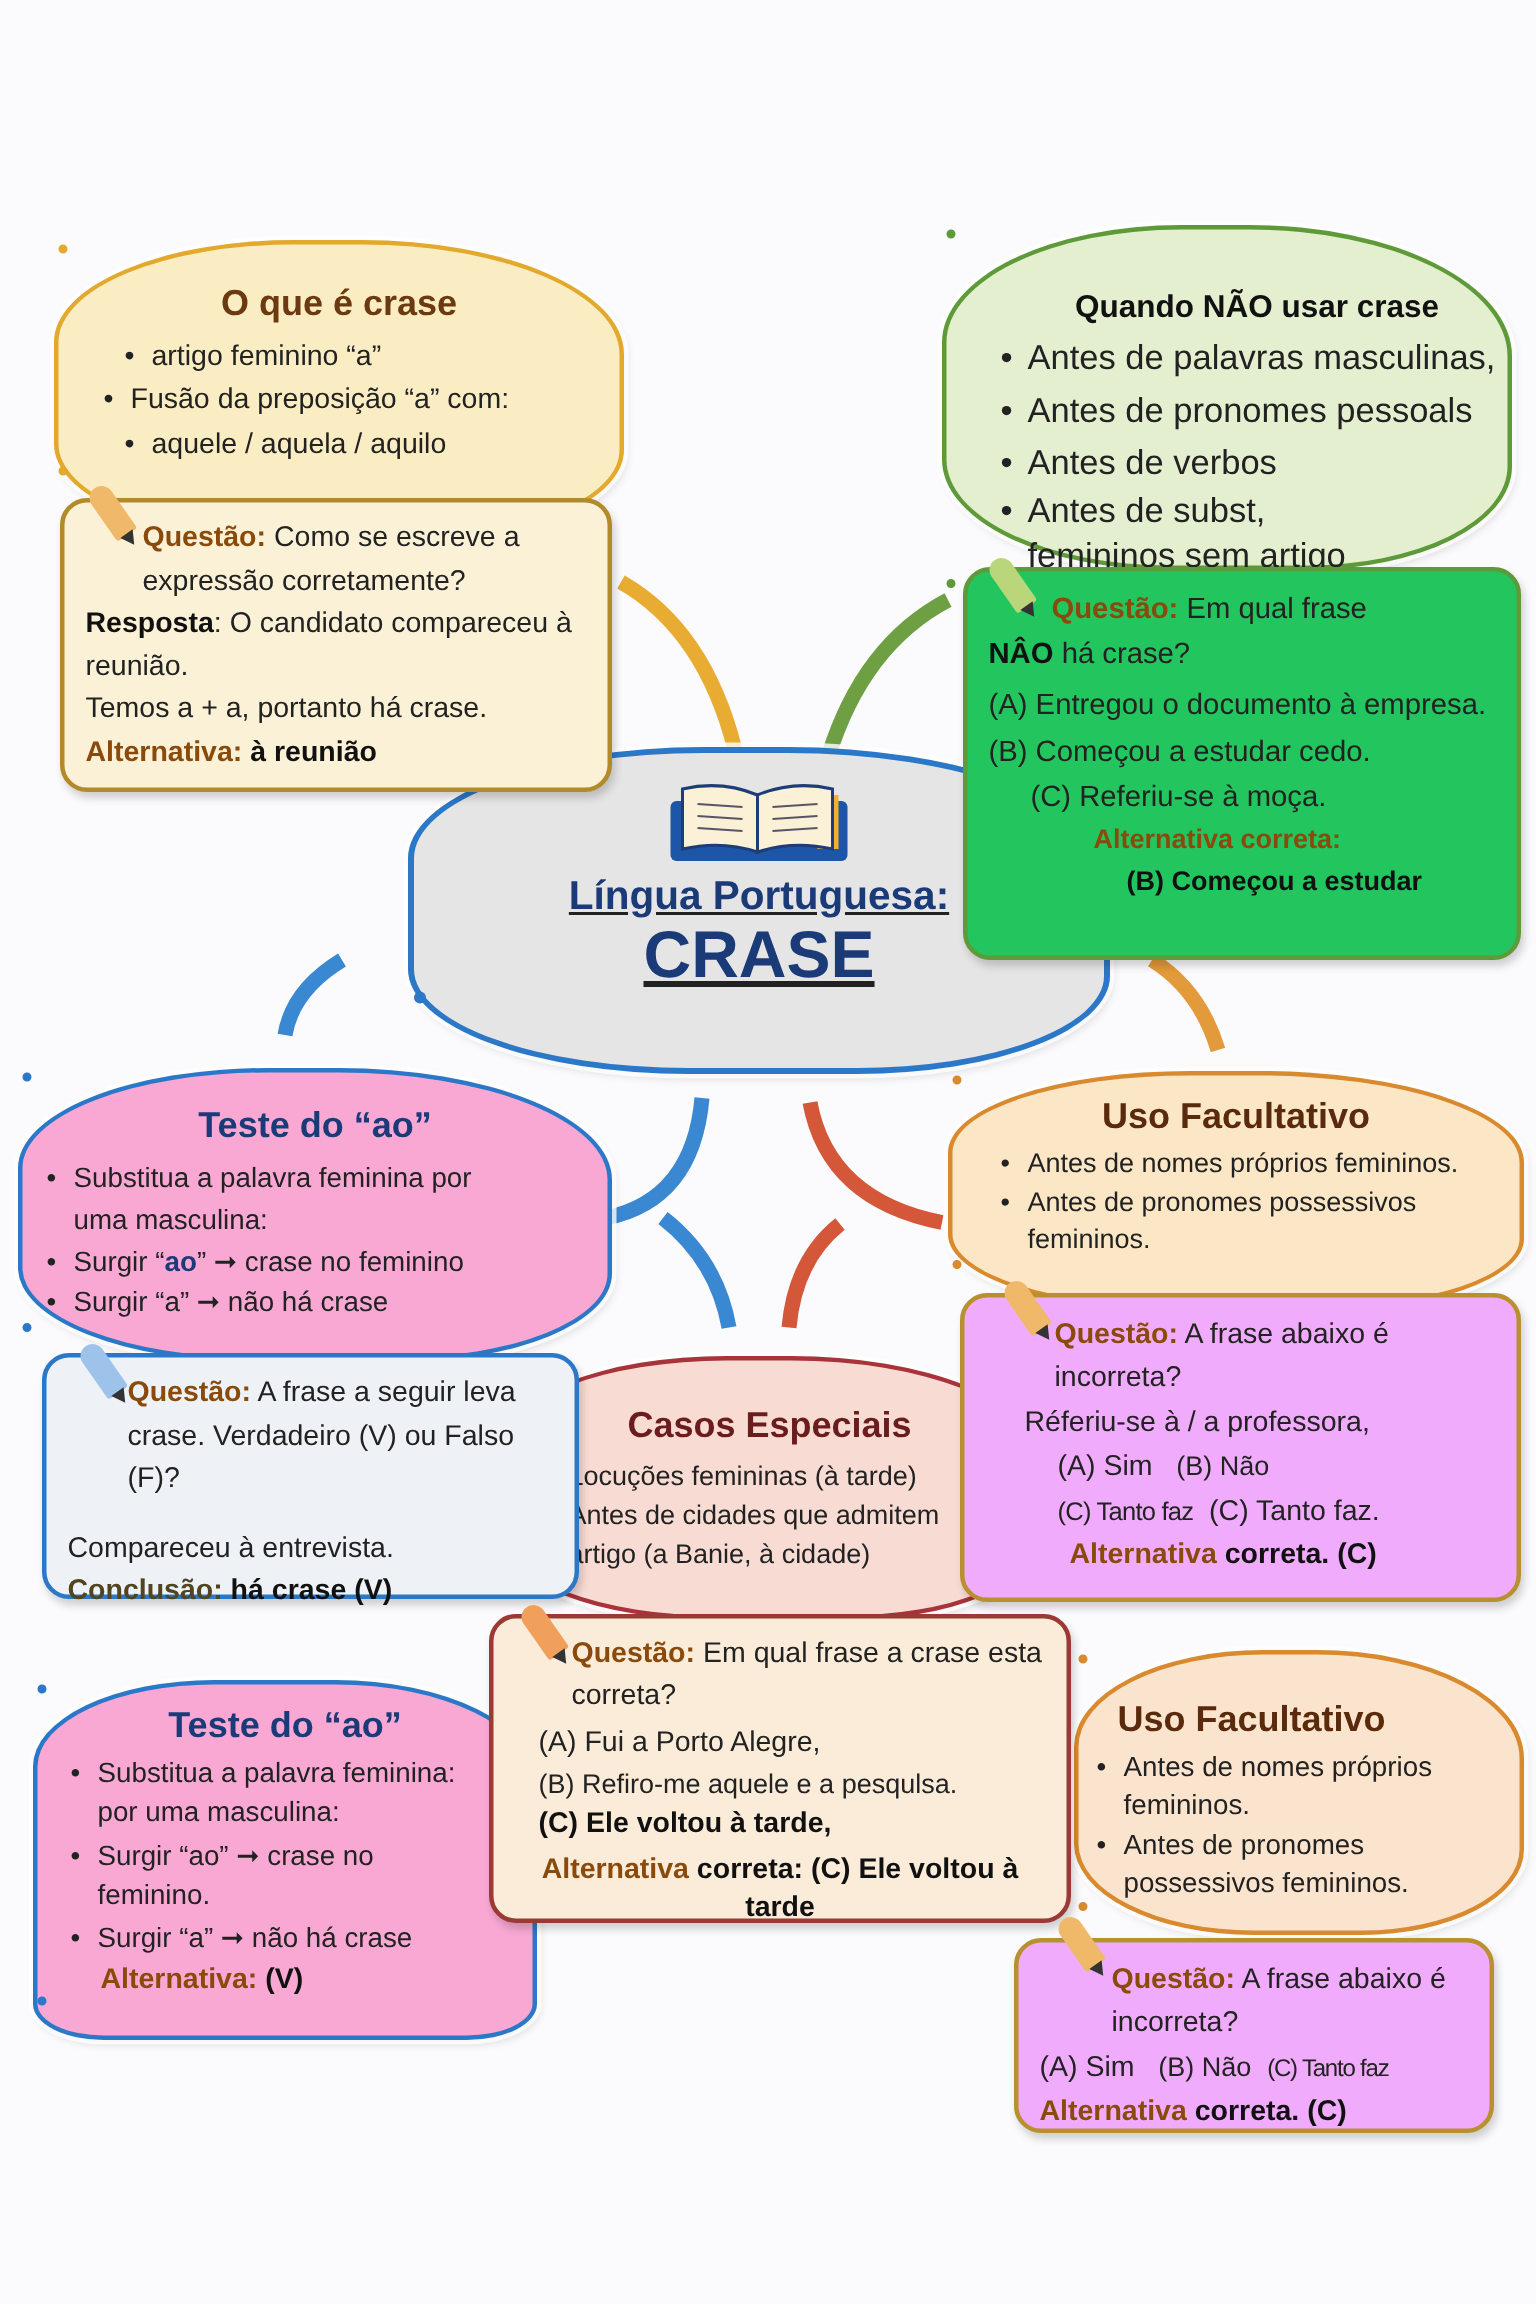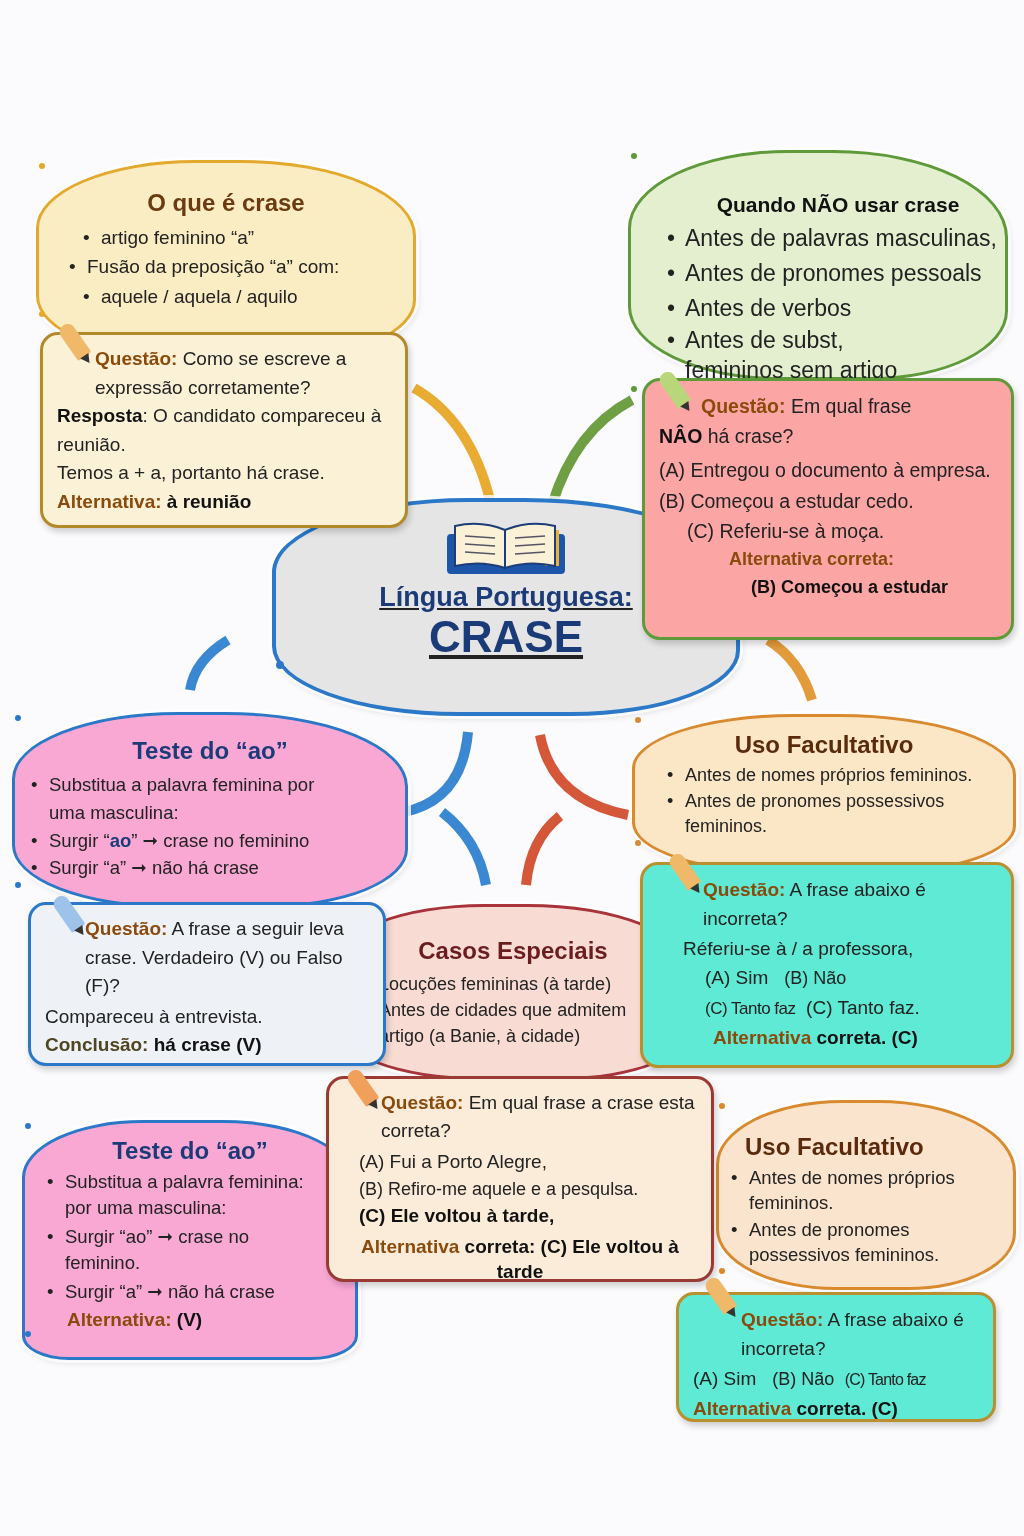--- a/index.html
+++ b/index.html
@@ -42,27 +42,27 @@
     content: ""; position: absolute; left: 3px; bottom: -8px;
     border-left: 5px solid transparent; border-right: 5px solid transparent;
     border-top: 9px solid #333;
   }
 
   
   .c-yellow { background: #fbedc3; border-color: #e3a92c; }
   .b-yellow { background: #fbf1d6; border-color: #b38a2a; }
   
   .c-green { background: #e4efcf; border-color: #5f9a3a; }
-  .b-green { background: #fca5a5; border-color: #5f9a3a; }
+  .b-green { background: #22c55e; border-color: #5f9a3a; }
   
   .c-blue { background: #f9a8d4; border-color: #2b78c8; }
   .b-blue { background: #eef2f7; border-color: #2b78c8; }
   
   .c-orange { background: #fbe6c6; border-color: #d98a2e; }
-  .b-orange { background: #5eead4; border-color: #b8902f; }
+  .b-orange { background: #f0abfc; border-color: #b8902f; }
   
   .c-red { background: #f8dcd4; border-color: #a8333a; }
   .b-red { background: #fbecd9; border-color: #9b3a35; }
 </style>
 </head>
 <body>
 
 <svg id="connectors" viewBox="0 0 1024 1536">
   <g fill="none" stroke-width="10" stroke-linecap="butt">
     <path d="M414 388 Q470 420 490 500" stroke="#e8ac32"></path>
@@ -137,21 +137,21 @@
   <div class="title" style="color:#1b3a78;margin-top:22px;">Teste do “ao”</div>
   <ul class="bul" style="margin:6px 0 0 14px;font-size:18.5px;line-height:1.5;">
     <li style="width:300px;">Substitua a palavra feminina por uma masculina:</li>
     <li><span>Surgir “</span><b style="color:#1b3a78;">ao</b><span>” ➞ crase no feminino</span></li>
     <li>Surgir “a” ➞ não há crase</li>
   </ul>
 </div>
 <div class="pencil" style="left:60px;top:894px;background:#9ec3ea;"></div>
 <div class="box b-blue" style="left:28px;top:902px;width:358px;height:164px;font-size:19px;line-height:1.5;">
   <div style="padding-left:40px;"><span class="q-label">Questão:</span> <span>A frase a seguir leva crase. Verdadeiro (V) ou Falso (F)?</span></div>
-  <div style="margin-top:2px;">Compareceu à entrevista.</div>
+  <div style="margin-top:18px;">Compareceu à entrevista.</div>
   <div><span class="b" style="color:#4f4520;">Conclusão:</span> <span class="b">há crase (V)</span></div>
 </div>
 
 <div class="cloud c-orange" style="left:632px;top:714px;width:384px;height:160px;">
   <div class="title" style="color:#5a2a0c;margin-top:14px;">Uso Facultativo</div>
   <ul class="bul" style="margin:4px 0 0 30px;font-size:18px;line-height:1.42;">
     <li style="color:#222;">Antes de nomes próprios femininos.</li>
     <li style="width:290px;">Antes de pronomes possessivos femininos.</li>
   </ul>
 </div>

